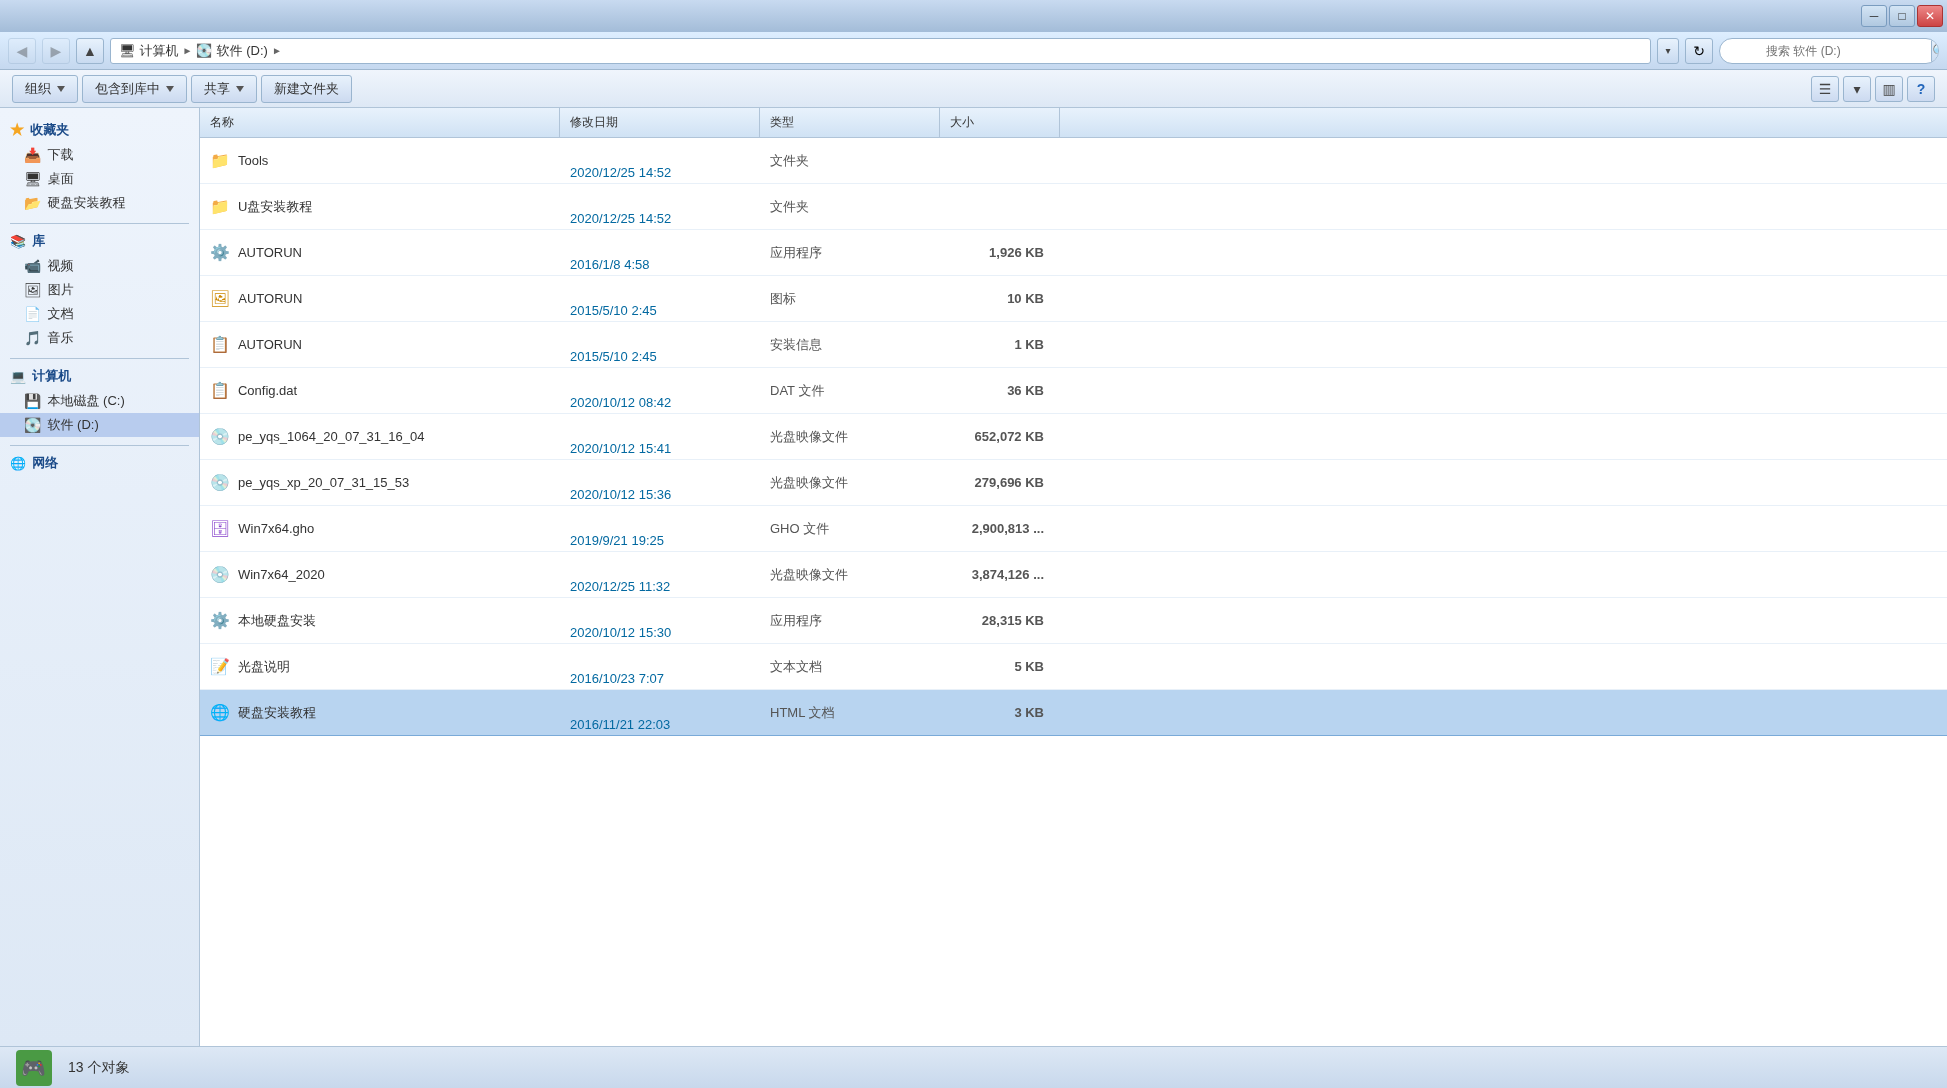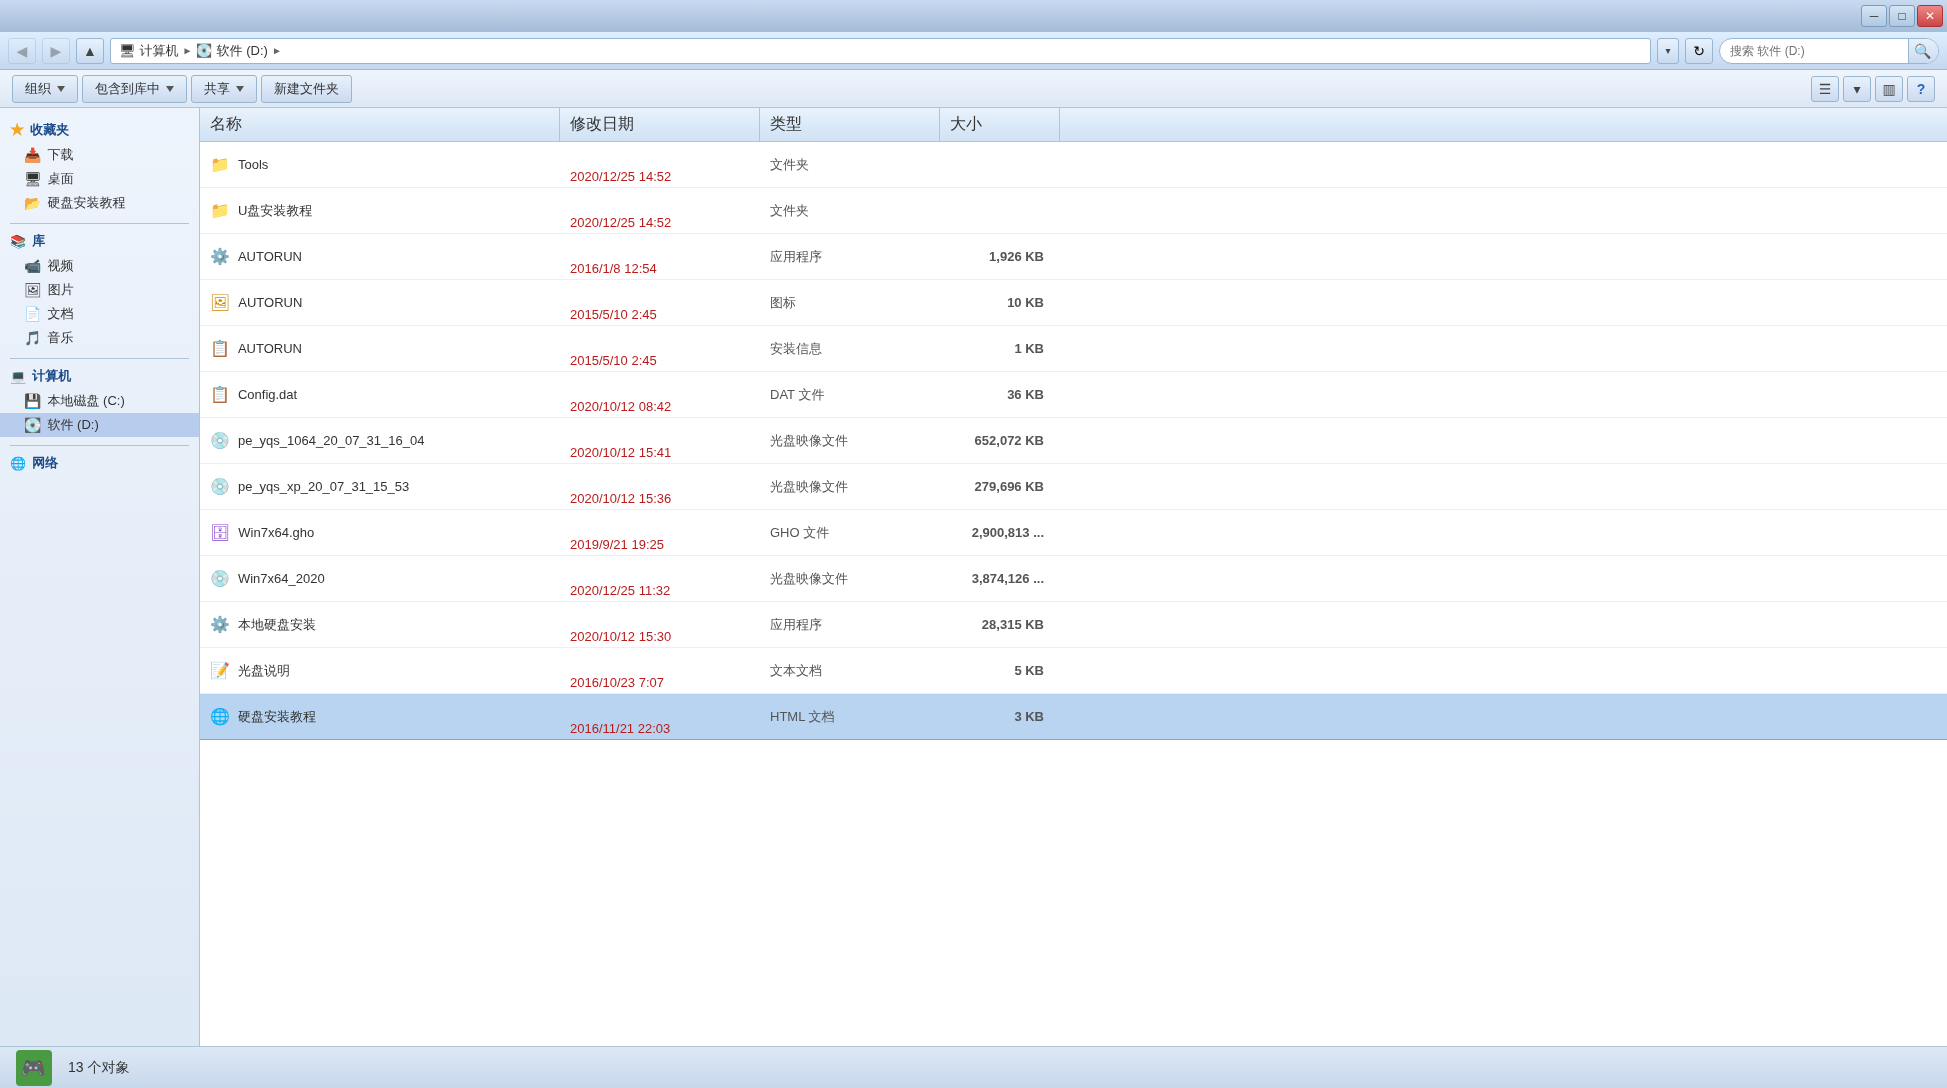--- a/index.html
+++ b/index.html
@@ -133,20 +133,21 @@
       overflow: hidden;
     }
     .search-input {
       flex: 1;
       border: none;
       outline: none;
       padding: 0 10px;
       font-size: 12px;
       background: transparent;
       color: #999;
+      margin-left: 36px;
     }
     .search-icon-btn {
       width: 30px;
       height: 26px;
       display: flex;
       align-items: center;
       justify-content: center;
       background: linear-gradient(to bottom, #e8f2fc, #c8daf0);
       border-left: 1px solid #9ab5cf;
       cursor: pointer;
@@ -270,21 +271,21 @@
       display: grid;
       grid-template-columns: 360px 200px 180px 120px;
       background: linear-gradient(to bottom, #e8f2fc, #d0e2f4);
       border-bottom: 1px solid #b0c4d8;
       position: sticky;
       top: 0;
       z-index: 10;
     }
     .col-header {
       padding: 6px 10px;
-      font-size: 16px;
+      font-size: 12px;
       color: #333;
       border-right: 1px solid #b0c4d8;
       cursor: pointer;
       display: flex;
       align-items: flex-start;
       gap: 4px;
     }
 
     
     .file-row {
@@ -302,21 +303,21 @@
       font-size: 13px;
       color: #333;
       display: flex;
       align-items: center;
       gap: 6px;
       overflow: hidden;
       white-space: nowrap;
       text-overflow: ellipsis;
     }
     .file-cell.name-cell { gap: 8px; }
-    .file-cell.date-cell { color: #b91c1c; margin-top: 24px; }
+    .file-cell.date-cell { color: #0369a1; margin-top: 24px; }
     .file-cell.type-cell { color: #555; }
     .file-cell.size-cell { color: #555; justify-content: flex-end; padding-right: 16px; font-weight: bold; }
 
     .file-icon { font-size: 16px; flex-shrink: 0; }
     .folder-icon { color: #f0c040; }
     .app-icon { color: #4488dd; }
     .ico-icon { color: #cc8800; }
     .dat-icon { color: #888; }
     .iso-icon { color: #dd6644; }
     .gho-icon { color: #8844cc; }
@@ -535,21 +536,21 @@
       </div>
       <div class="file-cell date-cell">2020/12/25 14:52</div>
       <div class="file-cell type-cell">文件夹</div>
       <div class="file-cell size-cell"></div>
     </div>
         <div class="file-row">
       <div class="file-cell name-cell">
         <span class="file-icon app-icon">⚙️</span>
         <span>AUTORUN</span>
       </div>
-      <div class="file-cell date-cell">2016/1/8 12:54</div>
+      <div class="file-cell date-cell">2016/1/8 4:58</div>
       <div class="file-cell type-cell">应用程序</div>
       <div class="file-cell size-cell">1,926 KB</div>
     </div>
         <div class="file-row">
       <div class="file-cell name-cell">
         <span class="file-icon ico-icon">🖼</span>
         <span>AUTORUN</span>
       </div>
       <div class="file-cell date-cell">2015/5/10 2:45</div>
       <div class="file-cell type-cell">图标</div>

